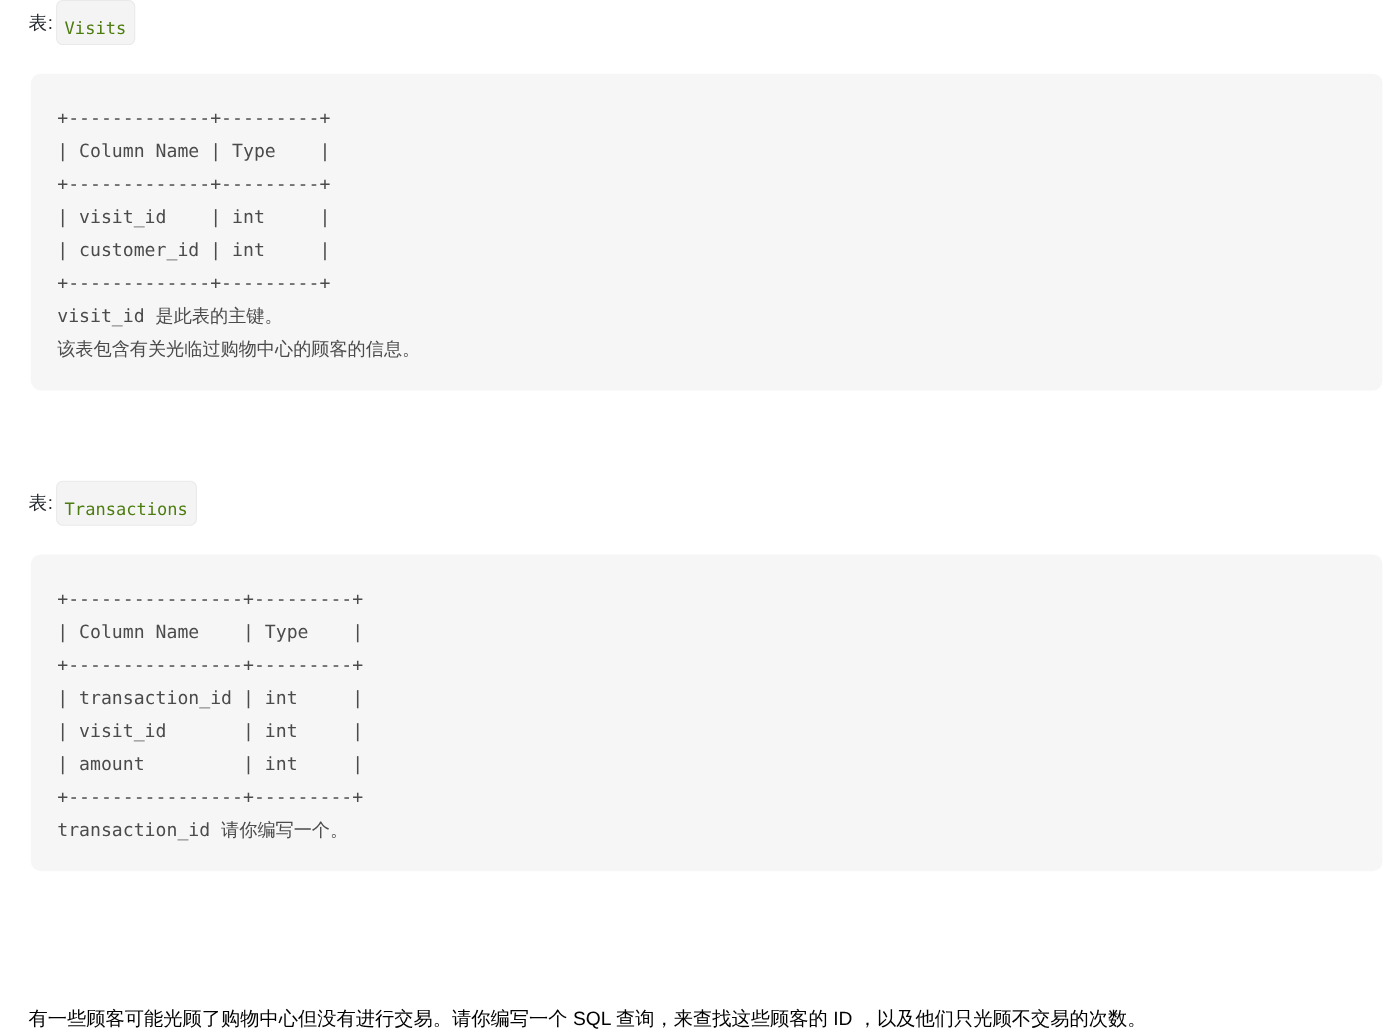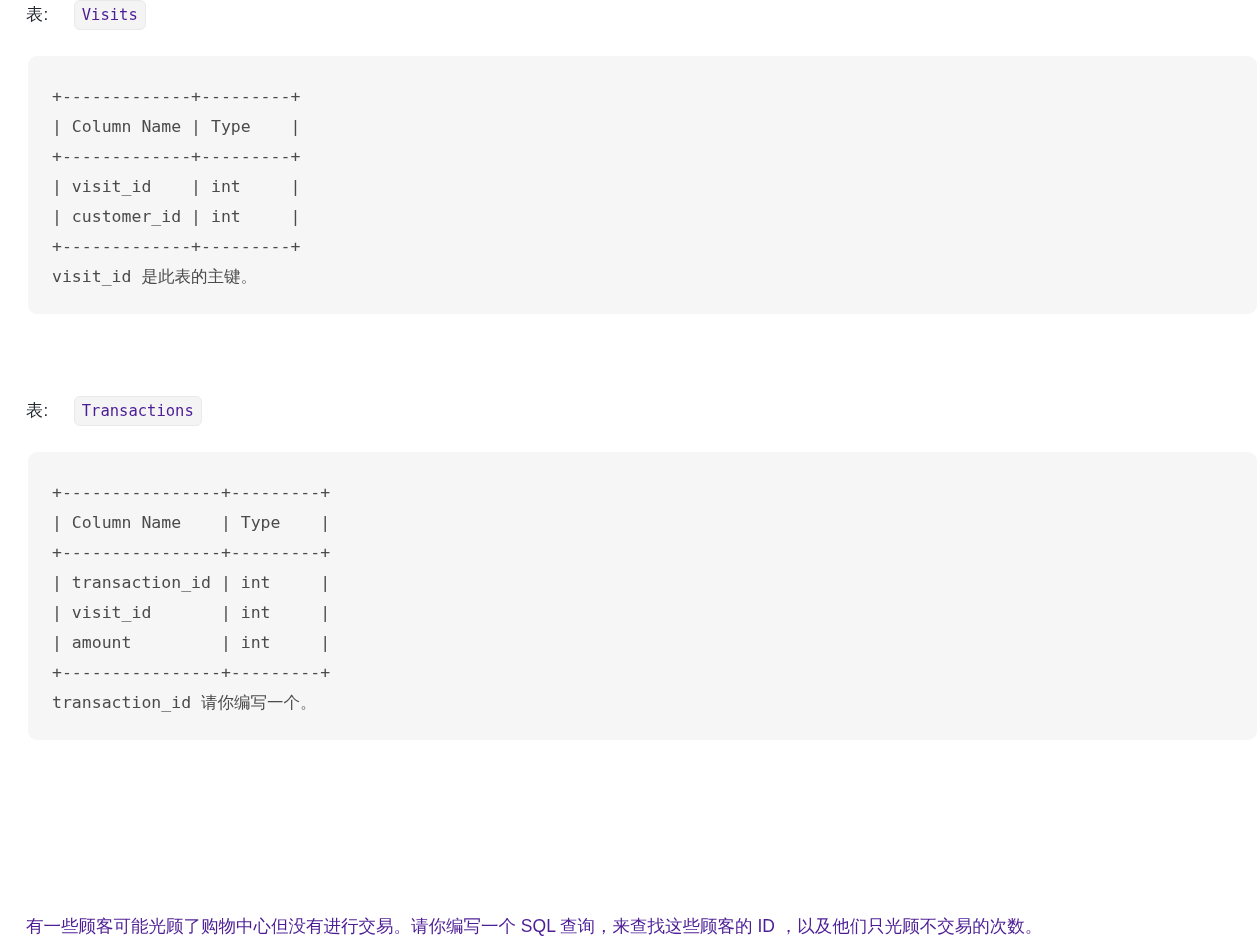--- a/index.html
+++ b/index.html
@@ -36,26 +36,26 @@
   .caption .lbl {
     font-family: "Liberation Sans", "DejaVu Sans", sans-serif;
     font-size: 17px;
     letter-spacing: 0.5px;
     color: #24292f;
   }
   .caption .code-badge {
     font-family: "DejaVu Sans Mono", "Liberation Mono", monospace;
     font-size: 15.5px;
     line-height: 20px;
-    color: #4c1d95;
+    color: #4d7c0f;
     background: #f4f4f5;
     border: 1px solid #e9e9ec;
     border-radius: 6px;
-    padding: 4px 7px 4px 7px;
-    margin-left: 25px;
+    padding: 15px 7px 4px 7px;
+    margin-left: 2px;
     white-space: pre;
   }
 
   
   .codeblock {
     background: #f6f6f7;
     border-radius: 9px;
     margin: 0;
     padding: 26px 0 22px 0;
     margin-left: 28px;
@@ -74,21 +74,21 @@
   }
 
   
   .prompt {
     position: absolute;
     left: 26px;
     right: 22px;
     top: 893px;
     font-size: 17.5px;
     line-height: 30px;
-    color: #4c1d95;
+    color: #000000;
     letter-spacing: 0px;
   }
 
   .spacer-a { height: 26px; }
   .spacer-b { height: 82px; }
 </style>
 </head>
 <body>
 
 <div class="page">
@@ -101,20 +101,21 @@
   <div class="spacer-a"></div>
 
   <div class="codeblock">
     <pre>+-------------+---------+
 | Column Name | Type    |
 +-------------+---------+
 | visit_id    | int     |
 | customer_id | int     |
 +-------------+---------+</pre>
     <pre class="cjk">visit_id 是此表的主键。</pre>
+    <pre class="cjk">该表包含有关光临过购物中心的顾客的信息。</pre>
   </div>
 
   <div class="spacer-b"></div>
 
   <div class="caption">
     <span class="lbl">表:</span>
     <code class="code-badge">Transactions</code>
   </div>
 
   <div class="spacer-a"></div>

